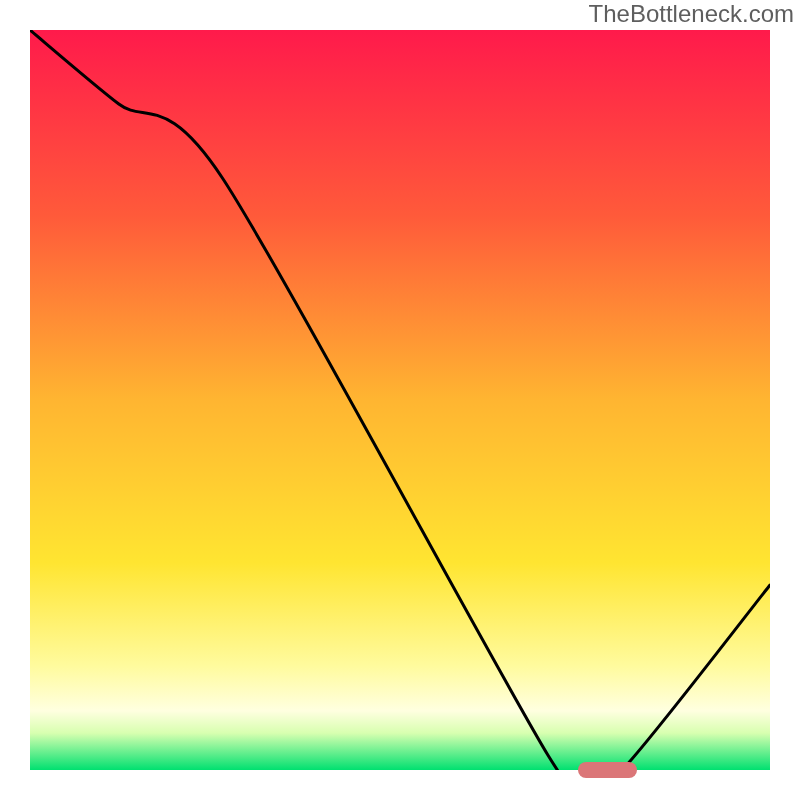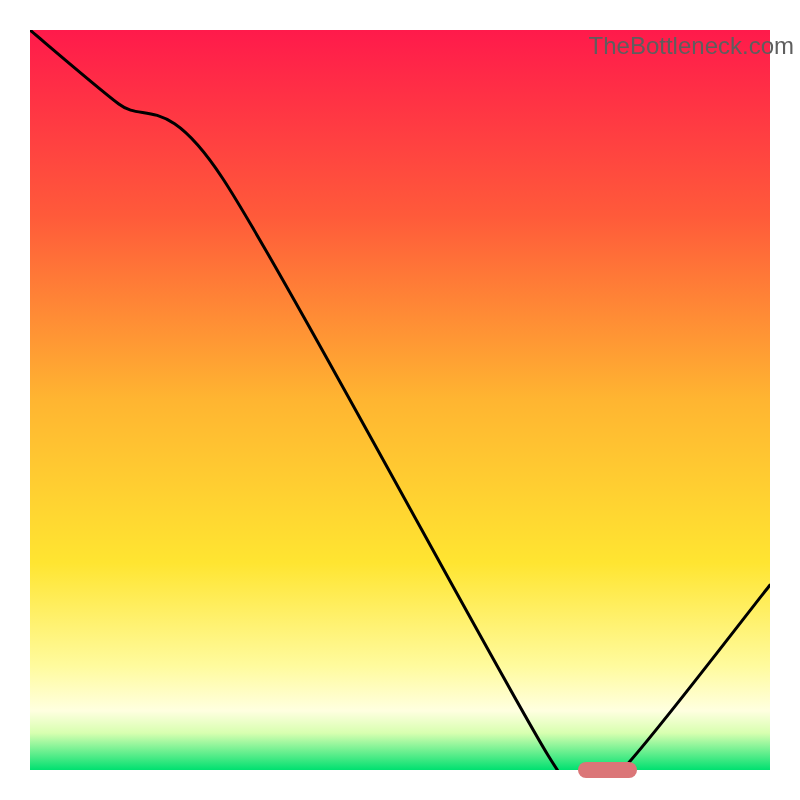--- a/index.html
+++ b/index.html
@@ -17,21 +17,20 @@
     height: 800px;
   }
   .watermark {
     position: absolute;
     top: 0px;
     right: 6px;
     font-size: 24px;
     color: #5e5e5e;
     letter-spacing: 0px;
     z-index: 20;
-    margin-top: 32px;
   }
   .plot-area {
     position: absolute;
     left: 30px;
     top: 30px;
     width: 740px;
     height: 740px;
     box-sizing: border-box;
   }
   svg.bg-gradient {

